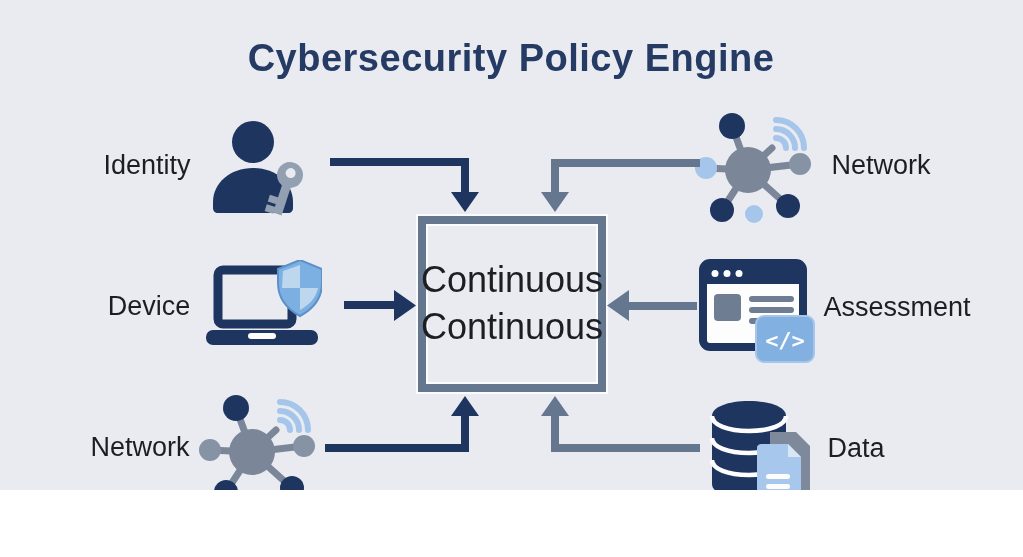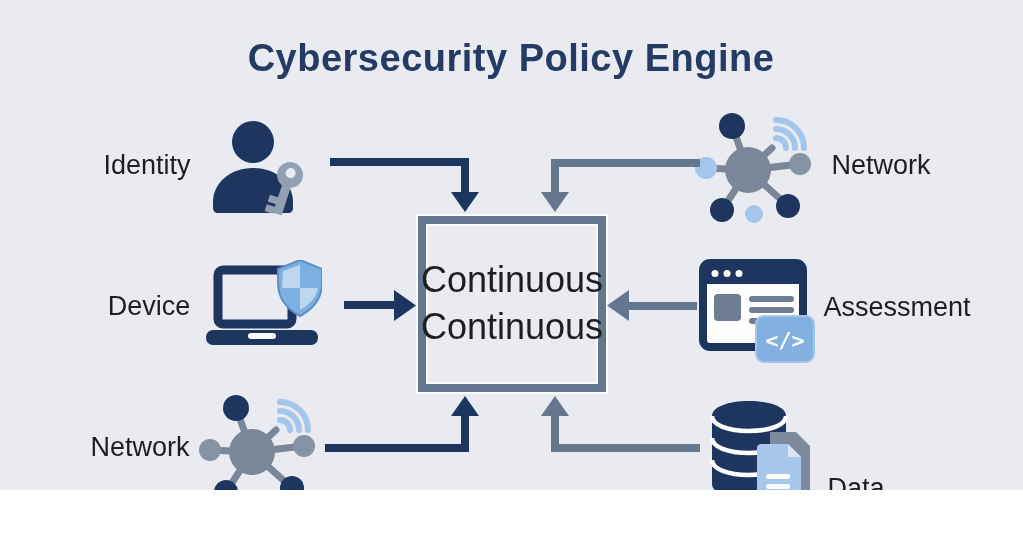--- a/index.html
+++ b/index.html
@@ -48,21 +48,21 @@
 
 <div id="canvas">
 
   <div class="title">Cybersecurity Policy Engine</div>
 
   <div class="label" style="left:147px;top:165px;">Identity</div>
   <div class="label" style="left:149px;top:306px;text-align:right;">Device</div>
   <div class="label" style="left:140px;top:447px;">Network</div>
   <div class="label" style="left:881px;top:165px;">Network</div>
   <div class="label" style="left:897px;top:307px;">Assessment</div>
-  <div class="label" style="left:856px;top:448px;margin-top:40px;">Data</div>
+  <div class="label" style="left:856px;top:448px;">Data</div>
 
   <svg class="icon" style="left:206px;top:112px;" width="110" height="105" viewBox="0 0 110 105">
     <circle cx="47" cy="30" r="21" class="navy-fill"></circle>
     <path d="M47 56 C70 56 87 71 87 90 L87 96 C87 99 85 101 82 101 L12 101 C9 101 7 99 7 96 L7 90 C7 71 24 56 47 56 Z" class="navy-fill"></path>
     <g transform="translate(84,63) rotate(18)">
       <circle cx="0" cy="0" r="13" fill="var(--keygray,#93a0b2)"></circle>
       <circle cx="0" cy="-2" r="5" fill="var(--bg,#e9ebf1)"></circle>
       <rect x="-4.5" y="9" width="9" height="32" fill="var(--keygray,#93a0b2)"></rect>
       <rect x="-13" y="25" width="9" height="7" fill="var(--keygray,#93a0b2)"></rect>
       <rect x="-13" y="35" width="9" height="7" fill="var(--keygray,#93a0b2)"></rect>

